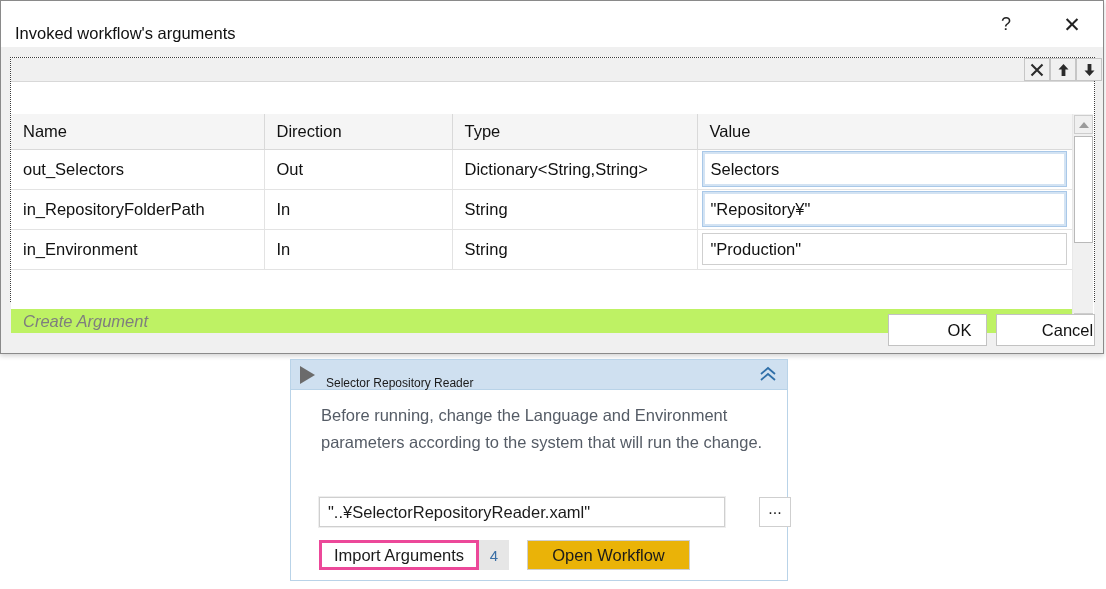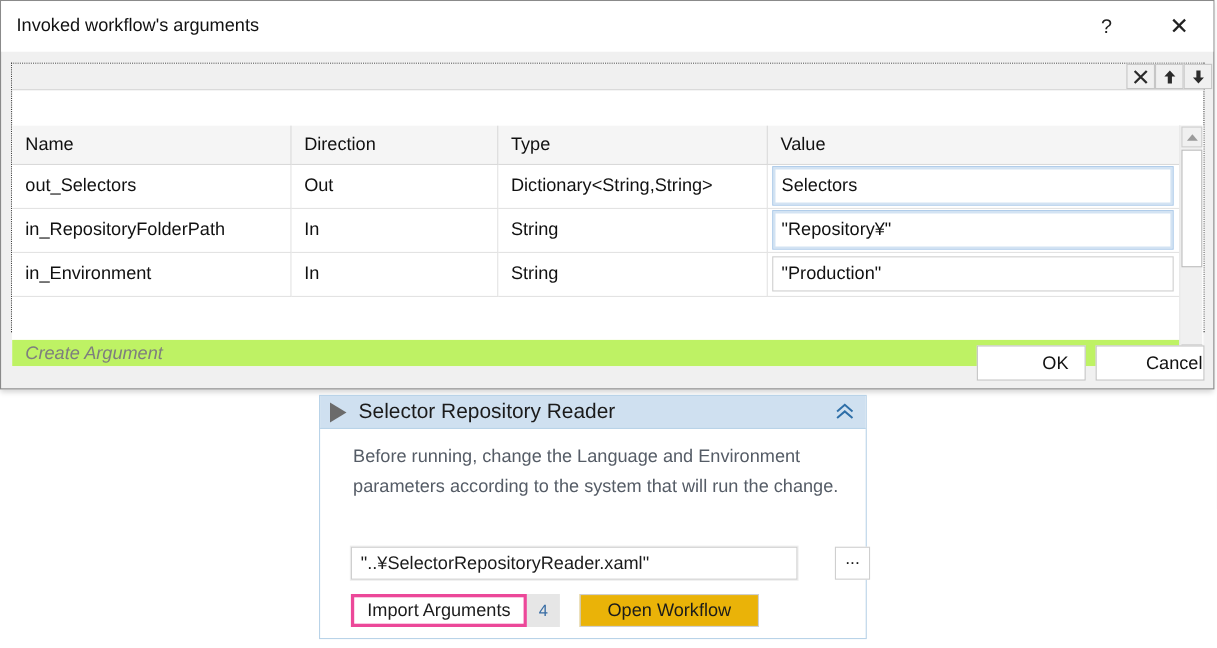--- a/index.html
+++ b/index.html
@@ -20,21 +20,21 @@
     box-sizing: border-box;
     box-shadow: 0 2px 5px rgba(0,0,0,0.18);
   }
   .titlebar {
     position: absolute; left: 0; top: 0;
     width: 100%; height: 46px;
     background: #ffffff;
     box-sizing: border-box;
   }
   .title-text {
-    position: absolute; left: 14px; top: 13px;
+    position: absolute; left: 14px; top: 23px;
     font-size: 16.5px; color: #111111;
     white-space: nowrap;
   }
   .title-btn {
     position: absolute; top: 6px;
     width: 34px; height: 34px;
     display: flex; align-items: center; justify-content: center;
     font-size: 19px; color: #222222;
     cursor: default; line-height: 1;
   }
@@ -207,22 +207,22 @@
     box-sizing: border-box;
   }
   .card-play {
     position: absolute; left: 9px; top: 6px;
     width: 0; height: 0;
     border-top: 9px solid transparent;
     border-bottom: 9px solid transparent;
     border-left: 15px solid #6b6b6b;
   }
   .card-title {
-    position: absolute; left: 35px; top: 4px;
-    font-size: 19px; color: #1b1b1b;
+    position: absolute; left: 35px; top: 16px;
+    font-size: 12px; color: #1b1b1b;
   }
   .card-collapse {
     position: absolute; right: 8px; top: 3px;
     width: 22px; height: 22px;
     display: flex; align-items: center; justify-content: center;
     color: #2f6fa8;
   }
   .card-desc {
     position: absolute; left: 30px; top: 42px;
     width: 452px;

